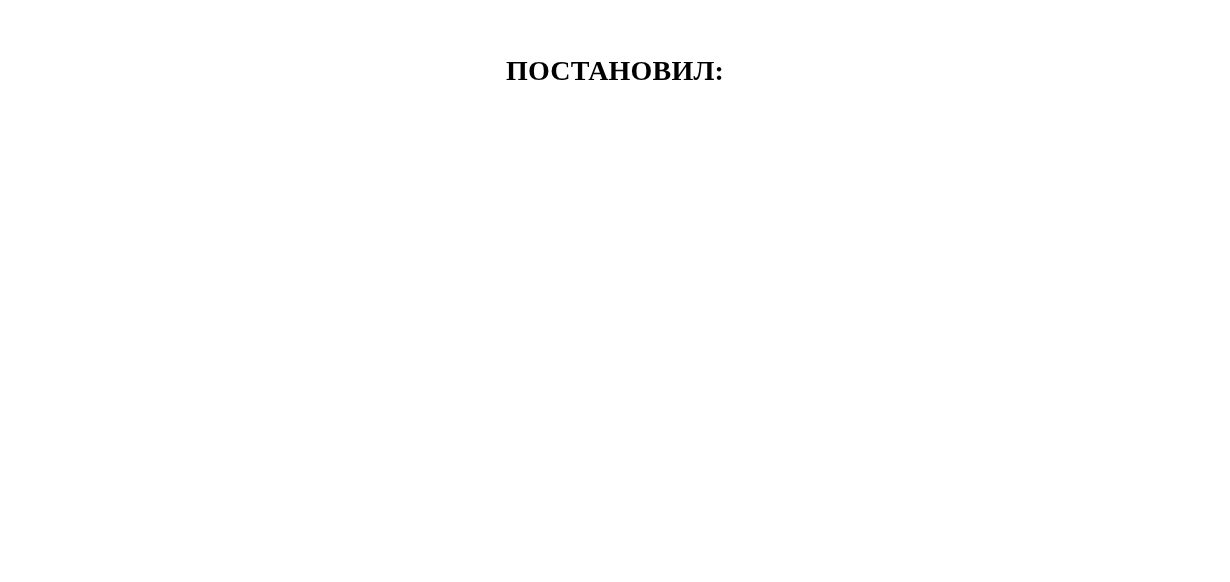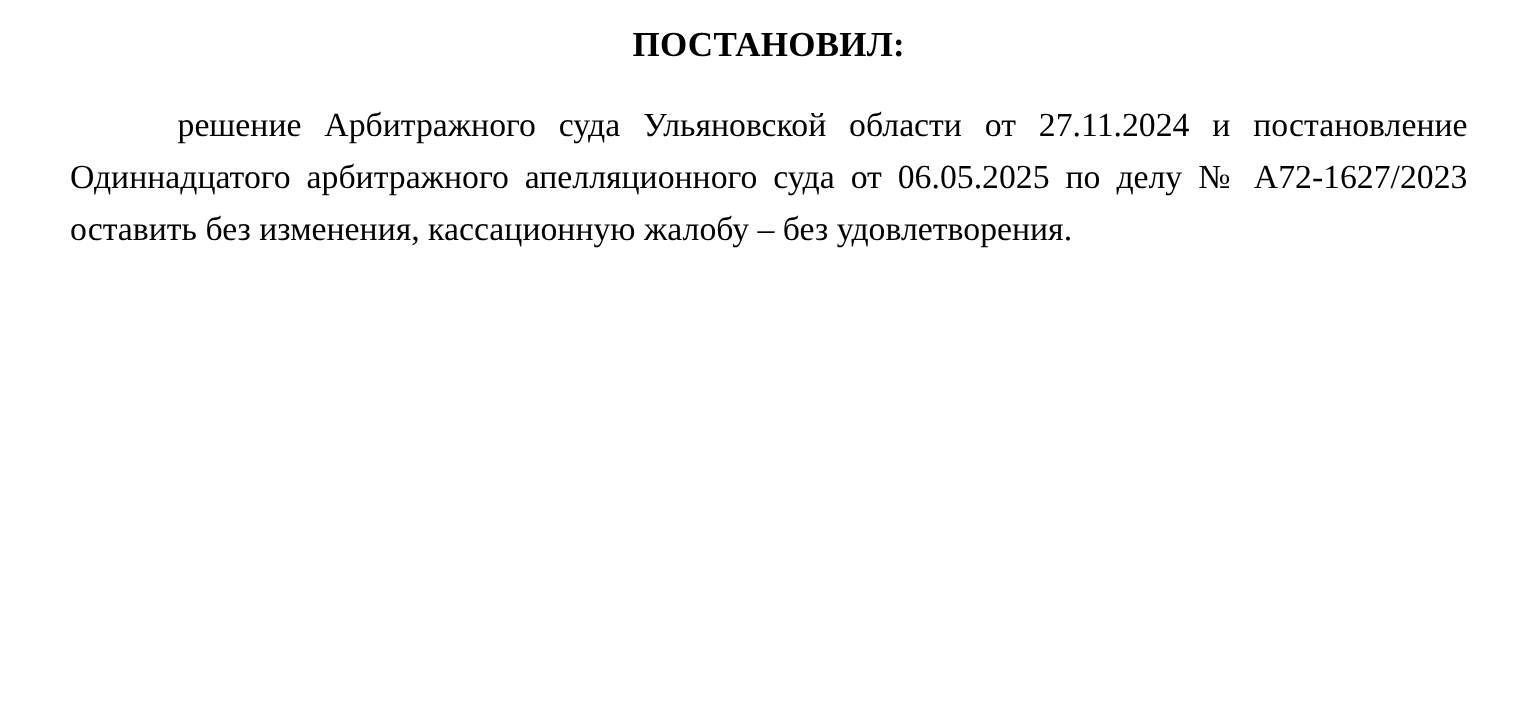--- a/index.html
+++ b/index.html
@@ -5,21 +5,21 @@
   html, body {
     margin: 0;
     padding: 0;
     background: #ffffff;
   }
   .page {
     width: 1230px;
     height: 582px;
     background: #ffffff;
     box-sizing: border-box;
-    padding: 20px 56px 0 56px;
+    padding: 54px 56px 0 56px;
     font-family: "Liberation Serif", "DejaVu Serif", serif;
     color: #000000;
   }
   .doc-heading {
     text-align: center;
     font-weight: bold;
     font-size: 28px;
     letter-spacing: 0.2px;
     margin: 0 0 26px 0;
     line-height: 1.2;
@@ -37,16 +37,15 @@
     text-align: justify;
   }
 </style>
 </head>
 <body>
 
 <div class="page">
 
   <div class="doc-heading">ПОСТАНОВИЛ:</div>
 
-  <p class="doc-paragraph">решение Арбитражного суда Ульяновской области от 27.11.2024 и постановление Одиннадцатого арбитражного апелляционного суда от 06.05.2025 по делу № А72-1627/2023 оставить без изменения, кассационную жалобу – без удовлетворения.</p>
 
 
 </div>
 
 </body></html>

